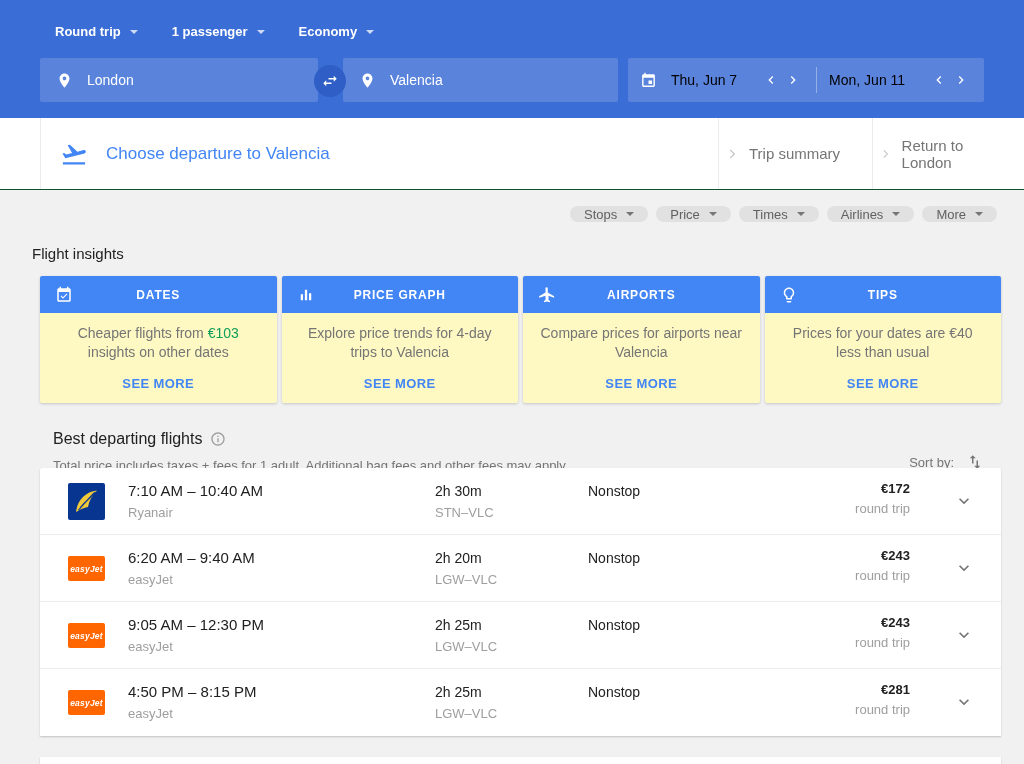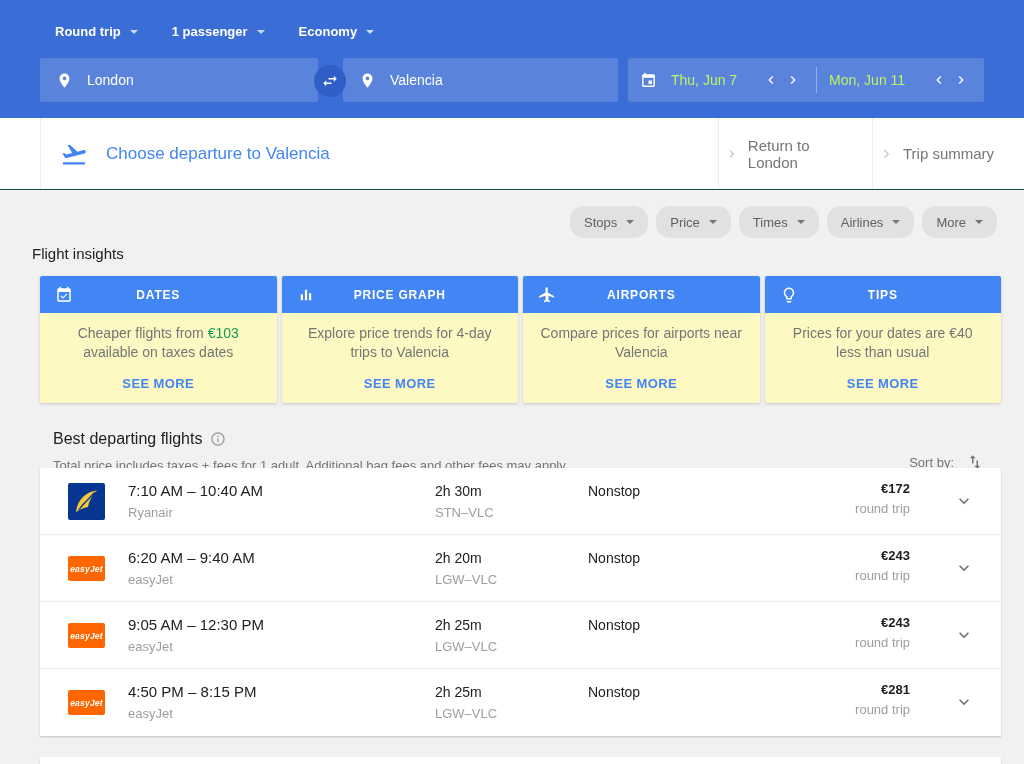--- a/index.html
+++ b/index.html
@@ -13,40 +13,40 @@
               font-weight:bold; cursor:pointer; }
   .caret-w { width:0; height:0; border-left:4px solid transparent; border-right:4px solid transparent;
              border-top:4px solid rgba(255,255,255,.75); }
   .field { position:absolute; top:58px; height:44px; background:rgba(255,255,255,.16);
            border-radius:2px; display:flex; align-items:center; color:#fff; font-size:14px; }
   .field .pin { margin:0 14px 0 16px; display:flex; }
   .swap-btn { position:absolute; top:65px; left:314px; width:32px; height:32px; border-radius:50%;
               background:#2e5ec6; display:flex; align-items:center; justify-content:center; z-index:2; }
   .dates-field { position:absolute; top:58px; left:628px; width:356px; height:44px;
                  background:rgba(255,255,255,.16); border-radius:2px; display:flex;
-                 align-items:center; color:#bef264; font-size:14px; padding:0 12px; }
+                 align-items:center; color:#000000; font-size:14px; padding:0 12px; }
   .dates-field .spacer { flex:1; }
   .vdiv { width:1px; height:26px; background:rgba(255,255,255,.35); margin:0 12px; }
   .chev-btn { display:flex; align-items:center; justify-content:center; width:22px; height:22px; }
 
   
   .page-header { position:absolute; top:118px; left:0; width:1024px; height:72px; background:#fff;
                  border-bottom:1px solid #14532d; }
   .page-header .left-rule { position:absolute; left:40px; top:0; width:1px; height:100%; background:#ececec; }
   .title-wrap { position:absolute; left:60px; top:0; height:100%; display:flex; align-items:center; gap:18px; }
   .page-title { color:#4285f4; font-size:17px; }
   .steps { position:absolute; right:0; top:0; height:100%; display:flex; }
   .step { border-left:1px solid #ececec; display:flex; align-items:center; gap:10px;
           color:#757575; font-size:15px; padding:0 18px 0 6px; }
   .step:first-child { width:154px; }
   .step:last-child  { width:152px; }
 
   
   .filters { position:absolute; top:206px; right:27px; display:flex; gap:8px; }
-  .chip { height:32px; border-radius:14px; background:#e1e1e1; color:#616161; font-size:13px;
+  .chip { height:16px; border-radius:14px; background:#e1e1e1; color:#616161; font-size:13px;
           display:flex; align-items:center; gap:9px; padding:0 14px; cursor:pointer; }
   .caret-g { width:0; height:0; border-left:4px solid transparent; border-right:4px solid transparent;
              border-top:4px solid #757575; }
 
   
   .insights-heading { position:absolute; top:245px; left:32px; font-size:15px; color:#212121; }
   .cards { position:absolute; top:276px; left:40px; width:961px; display:flex; gap:5px; }
   .card { flex:1; height:127px; background:#fef9c3; box-shadow:0 1px 3px rgba(0,0,0,.18);
           position:relative; border-radius:2px; overflow:hidden; }
   .card-header { height:37px; background:#4285f4; display:flex; align-items:center; justify-content:center;
@@ -171,27 +171,27 @@
     <svg width="28" height="28" viewBox="0 0 24 24" fill="#4285f4">
         <path d="M2.5 19h19v2h-19zM22.07 9.64c-.21-.8-1.04-1.28-1.84-1.06L14.92 10 8.46 3.98l-1.93.51 3.87 6.7-4.97 1.33-1.84-1.44-1.45.39 2.43 4.21L21 11.49c.81-.23 1.28-1.05 1.07-1.85z"></path>
       </svg>
     <span class="page-title">Choose departure to Valencia</span>
   </div>
   <div class="steps">
     <div class="step">
       <svg width="14" height="14" viewBox="0 0 24 24" fill="none" stroke="#c2c2c2" stroke-width="2">
           <path d="M9 5l7 7-7 7"></path>
         </svg>
-      <span>Return to London</span>
+      <span>Trip summary</span>
     </div>
     <div class="step">
       <svg width="14" height="14" viewBox="0 0 24 24" fill="none" stroke="#c2c2c2" stroke-width="2">
           <path d="M9 5l7 7-7 7"></path>
         </svg>
-      <span>Trip summary</span>
+      <span>Return to London</span>
     </div>
   </div>
 </div>
 
 <div class="filters">
   <div class="chip">
     <span>Stops</span>
     <span class="caret-g"></span>
   </div>
   <div class="chip">
@@ -218,21 +218,21 @@
 
   <div class="card">
     <div class="card-header">
       <span class="hicon">
         <svg width="18" height="18" viewBox="0 0 24 24" fill="#fff">
             <path d="M16.53 11.06L15.47 10l-4.88 4.88-2.12-2.12-1.06 1.06L10.59 17l5.94-5.94zM19 3h-1V1h-2v2H8V1H6v2H5c-1.11 0-1.99.9-1.99 2L3 19c0 1.1.89 2 2 2h14c1.1 0 2-.9 2-2V5c0-1.1-.9-2-2-2zm0 16H5V8h14v11z"></path>
           </svg>
       </span>
       <span class="card-title">DATES</span>
     </div>
-    <div class="card-body"><span>Cheaper flights from </span><span class="hl-green">€103</span><span> available on taxes dates</span></div>
+    <div class="card-body"><span>Cheaper flights from </span><span class="hl-green">€103</span><span> insights on other dates</span></div>
     <div class="card-cta">SEE MORE</div>
   </div>
 
   <div class="card">
     <div class="card-header">
       <span class="hicon">
         <svg width="18" height="18" viewBox="0 0 24 24" fill="#fff">
             <path d="M5 11h3v8H5zM10.5 5h3v14h-3zM16 9.5h3V19h-3z"></path>
           </svg>
       </span>

